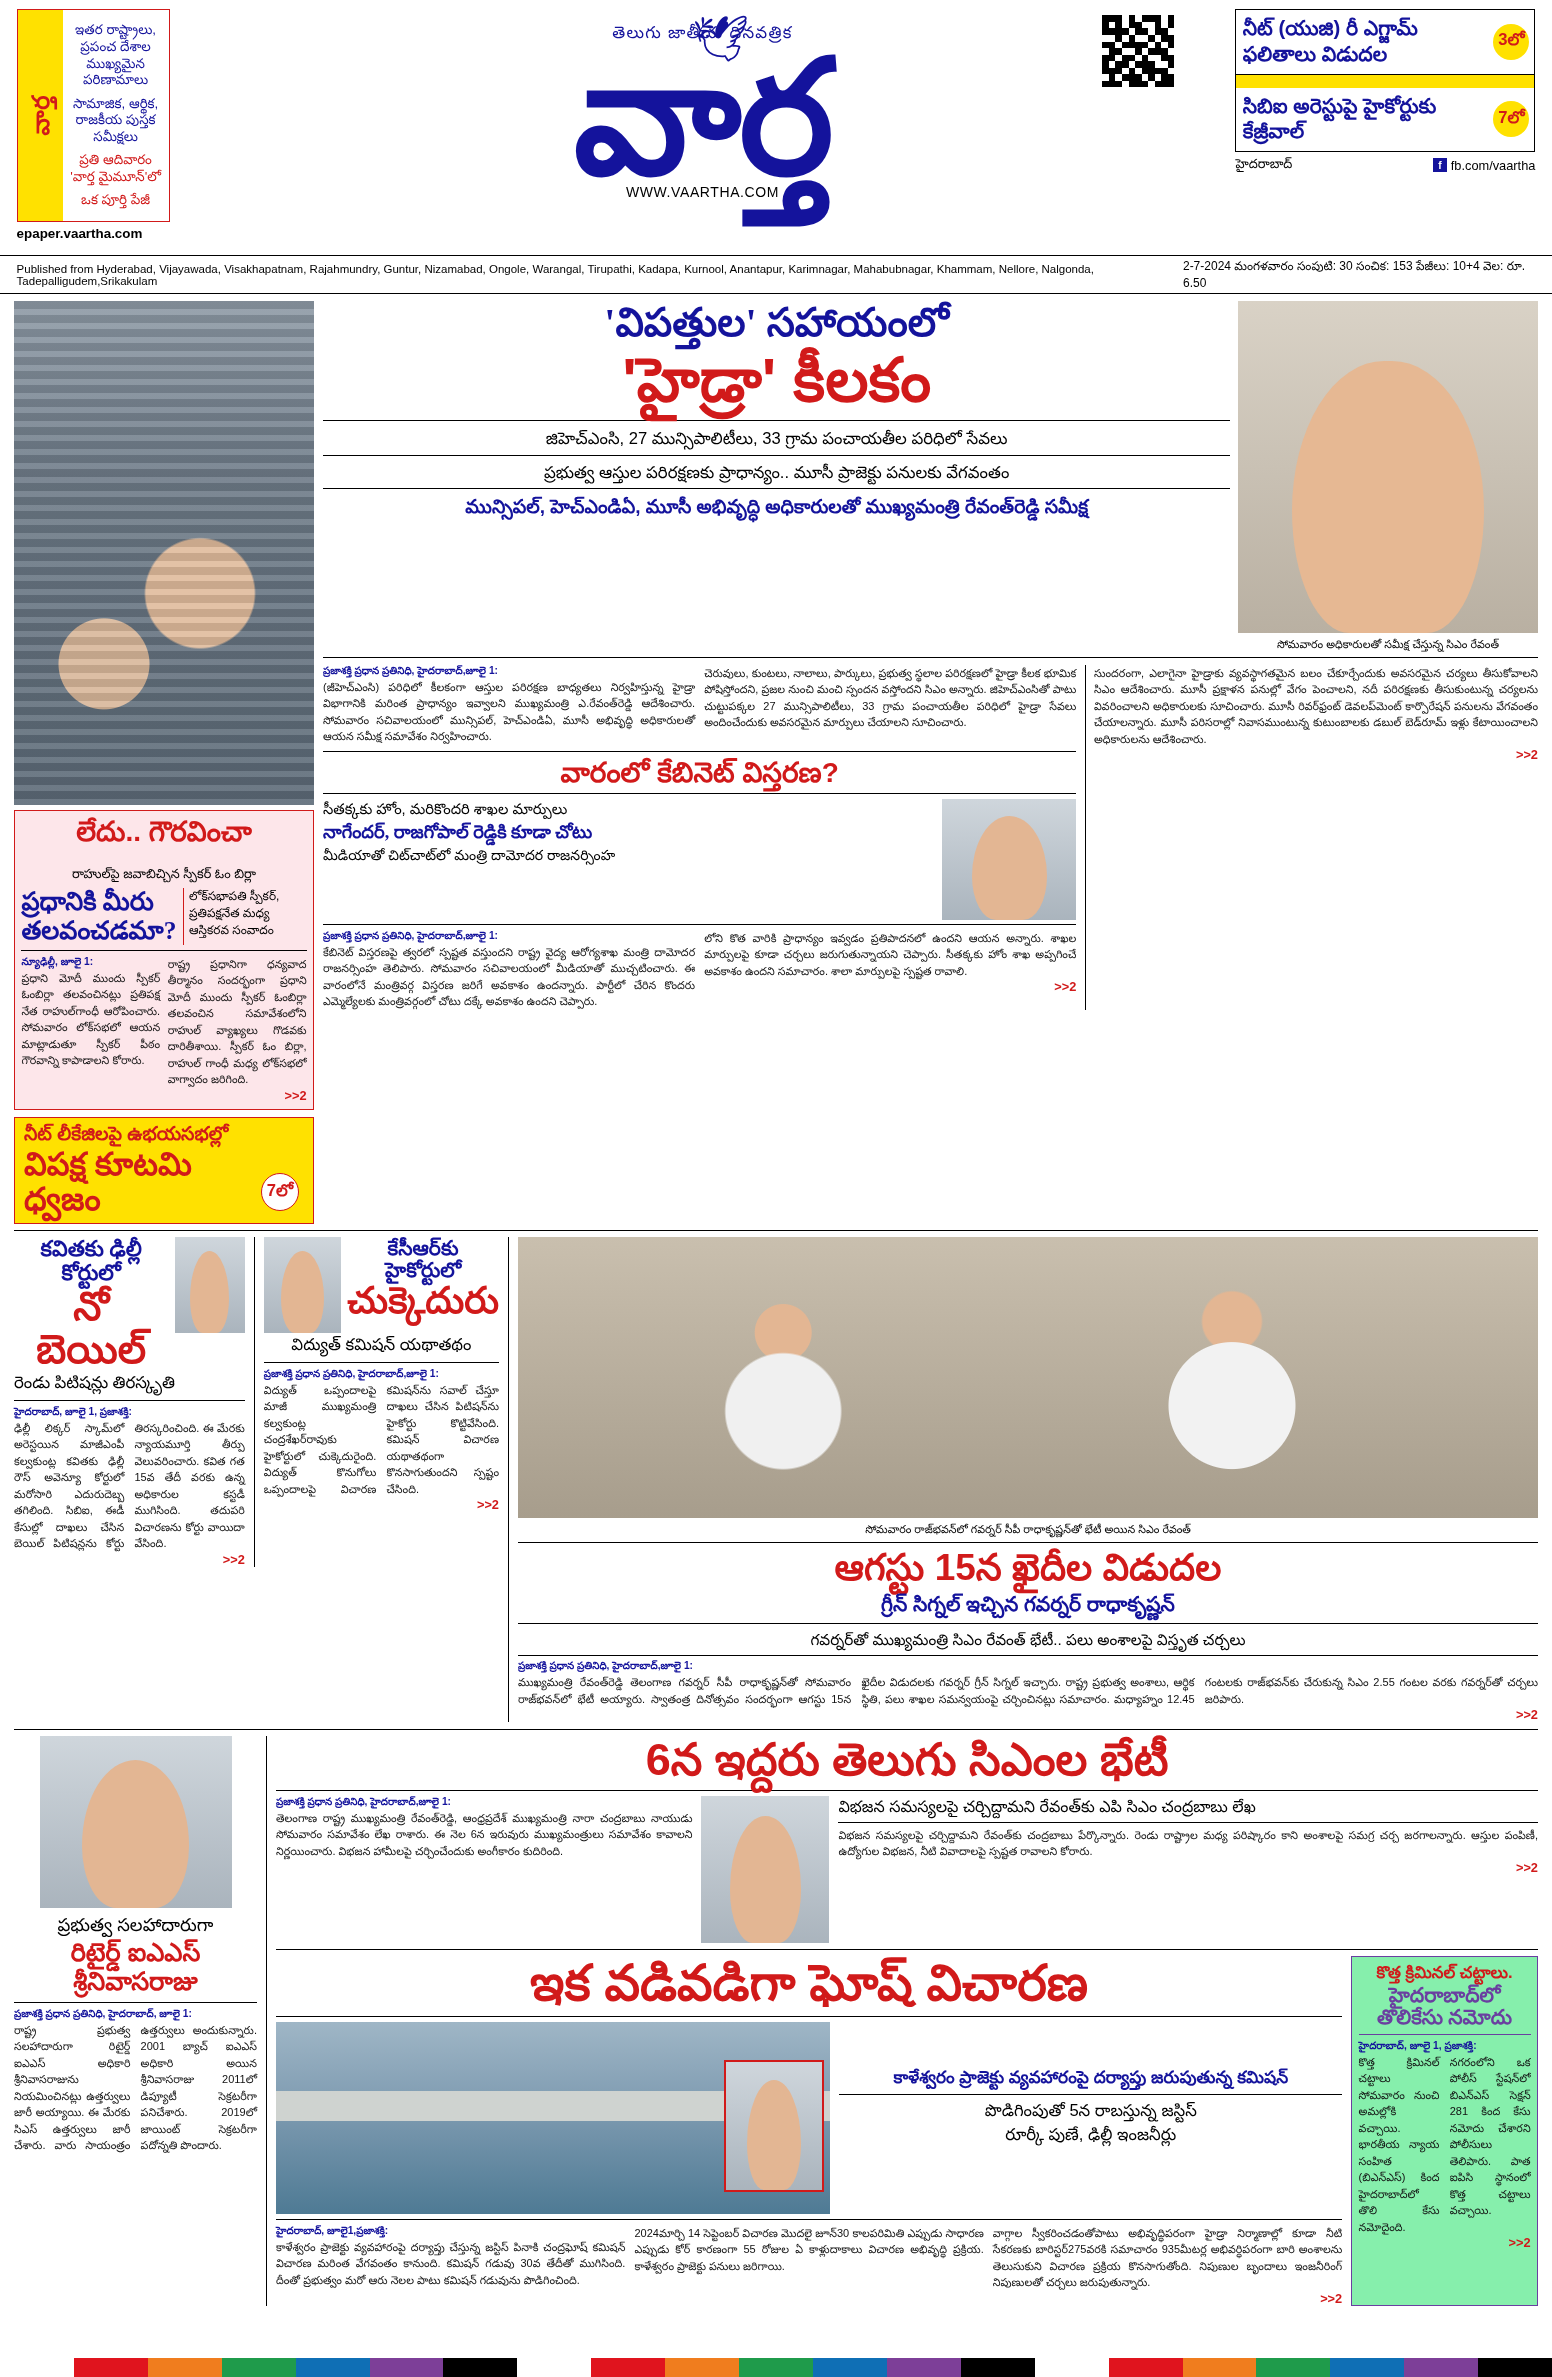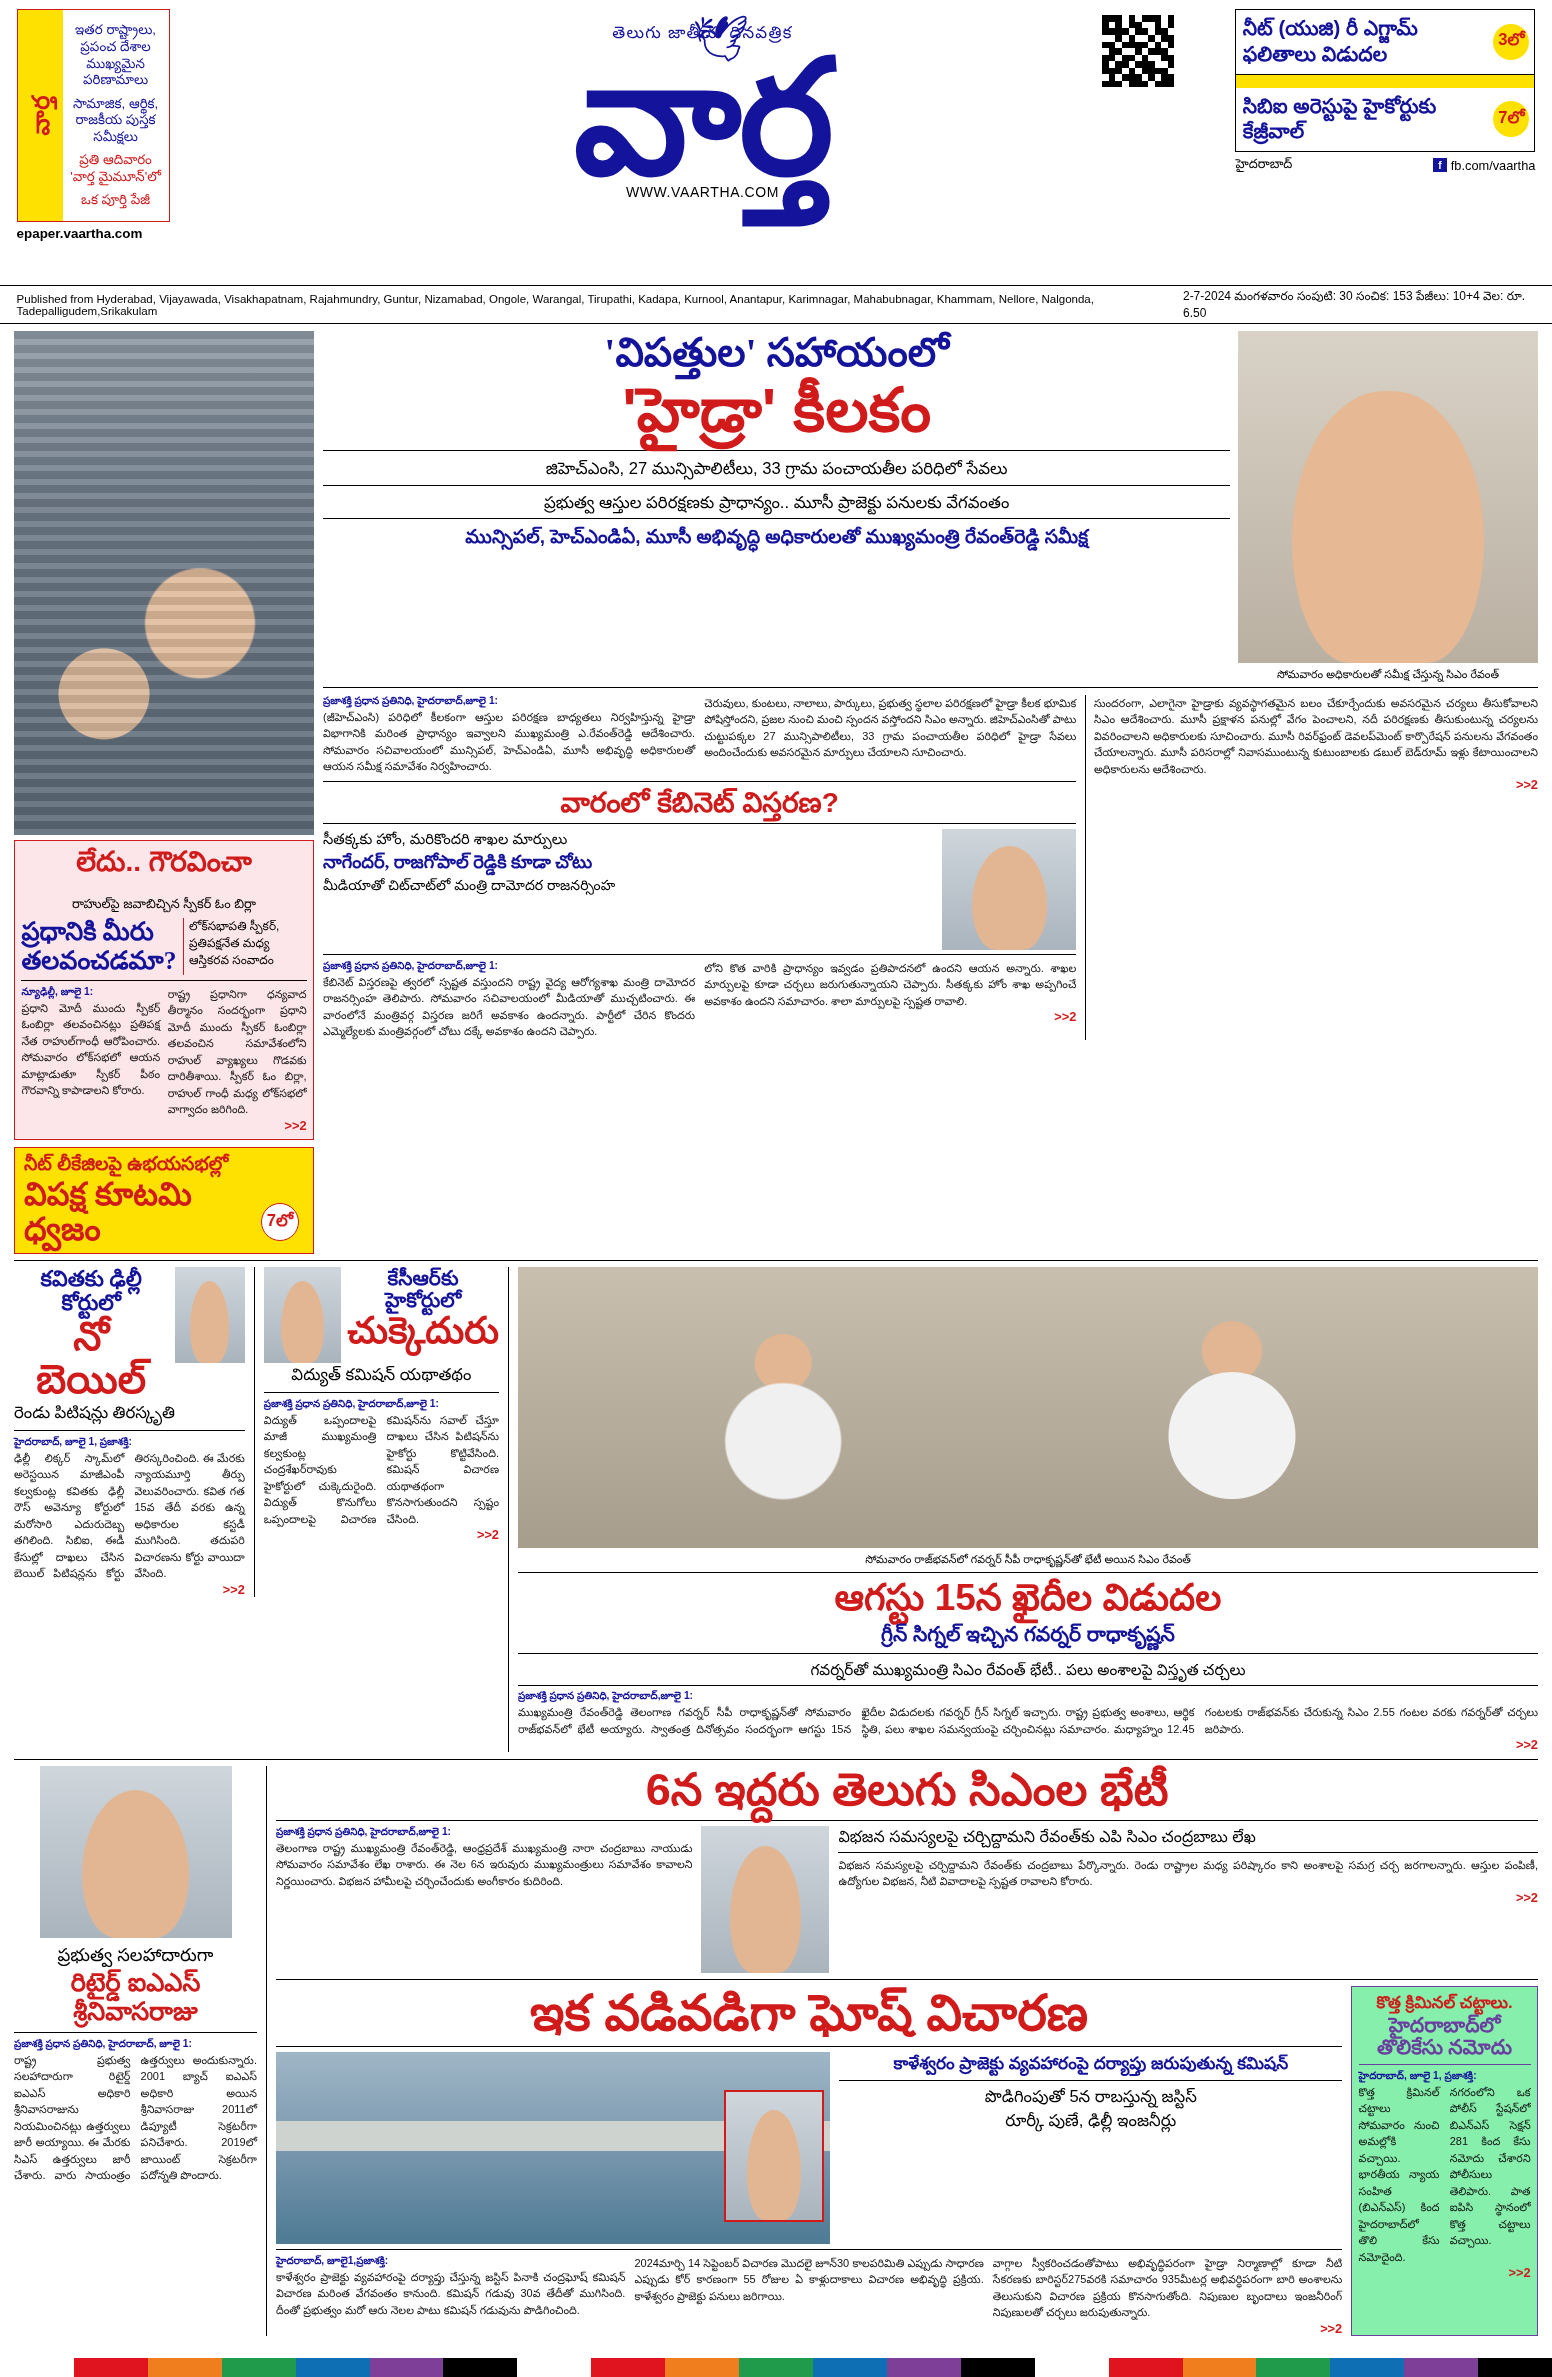--- a/index.html
+++ b/index.html
@@ -33,21 +33,21 @@
   .mh-rbox{border:1.9px solid #000;padding:0;}
   .mh-r-item{display:flex;align-items:center;border-bottom:1.9px solid #000;}
   .mh-r-item:last-child{border-bottom:none;}
   .mh-r-txt{flex:1;padding:6.4px 6.4px;font-size:20.4px;color:#14139c;line-height:1.25;font-weight:bold;}
   .pg-circle{width:36px;height:36px;border-radius:50%;background:#ffe100;color:#d11a1a;display:flex;align-items:center;justify-content:center;font-size:16.6px;font-weight:bold;margin:5.1px;flex:0 0 36px;}
   .mh-arrow{height:12.8px;background:#ffe100;position:relative;}
   .mh-r-bottom{display:flex;justify-content:space-between;align-items:center;margin-top:3.8px;font-size:12.8px;}
   .fb{display:flex;align-items:center;gap:3.8px;}
   .fb .f{width:14px;height:14px;background:#14139c;color:#fff;font-weight:bold;font-size:10.2px;display:flex;align-items:center;justify-content:center;}
 
-  .pub-line{border-top:1.3px solid #000;border-bottom:1.3px solid #000;display:flex;justify-content:space-between;align-items:center;padding:3.2px 16.6px;font-size:11.5px;margin-top:30px;}
+  .pub-line{border-top:1.3px solid #000;border-bottom:1.3px solid #000;display:flex;justify-content:space-between;align-items:center;padding:3.2px 16.6px;font-size:11.5px;}
   .pub-line .right{font-size:12px;}
 
   
   .content{padding:6.4px 14px 0 14px;box-sizing:border-box;}
   .row{display:flex;gap:9px;}
   .col{display:flex;flex-direction:column;}
   .hr{border-top:1.3px solid #000;margin:6.4px 0;}
   .vr{border-left:1.3px solid #000;}
 
   
@@ -479,21 +479,21 @@
 
         <div class="row" style="gap:9px;">
           <div style="flex:1;">
             <div class="hl-red" style="font-size:50px;text-align:center;">ఇక వడివడిగా ఘోష్ విచారణ</div>
             <div class="hr" style="margin:5.1px 0;"></div>
             <div class="row" style="gap:9px;">
               <div style="width:52%;position:relative;">
                 <div class="photo ph-dam" style="height:192px;"></div>
                 <div class="photo ph-face ph-gen" style="position:absolute;right:6.4px;top:38px;width:96px;height:128px;border:2.6px solid #d11a1a;"></div>
               </div>
-              <div style="flex:1;">
+              <div style="flex:1;margin-top:44px;">
                 <div class="sub-b" style="font-size:17px;text-align:center;">కాళేశ్వరం ప్రాజెక్టు వ్యవహారంపై దర్యాప్తు జరుపుతున్న కమిషన్</div>
                 <div class="hr" style="margin:4.5px 0;"></div>
                 <div class="sub" style="font-size:16.6px;text-align:center;">పొడిగింపుతో 5న రాబస్తున్న జస్టిస్</div>
                 <div class="sub" style="font-size:16.6px;text-align:center;">రూర్కీ పుణే, ఢిల్లీ ఇంజనీర్లు</div>
               </div>
             </div>
             <div class="hr" style="margin:5.1px 0;"></div>
             <div class="row" style="gap:9px;">
               <div style="flex:1;">
                 <div class="byline">హైదరాబాద్, జూలై1,ప్రజాశక్తి:</div>

